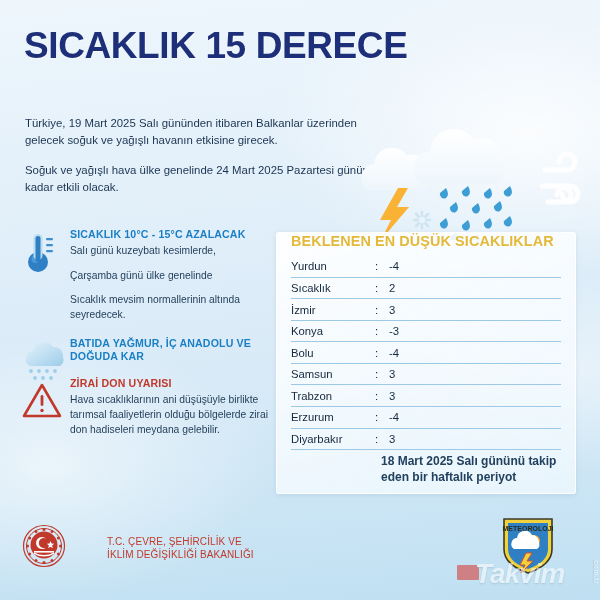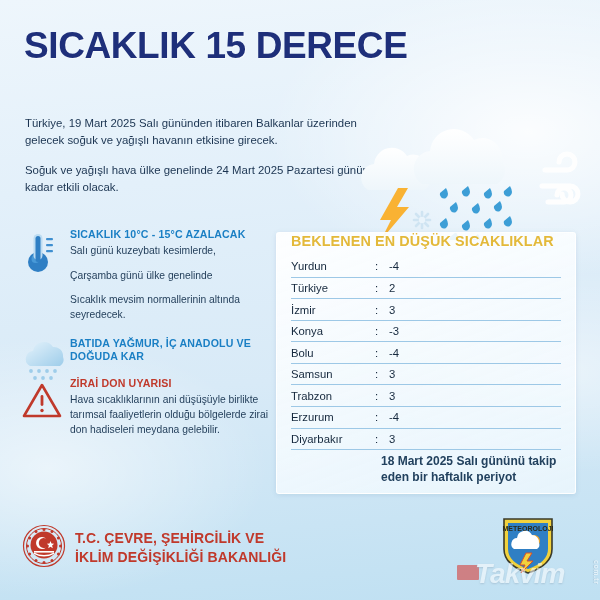--- a/index.html
+++ b/index.html
@@ -72,21 +72,21 @@
   td.val { text-align:left; width:26px; }
   td.pad { }
   .note {
     position:absolute; right:14px; bottom:8px; width:180px;
     text-align:left; font-size:12px; font-weight:bold;
     color:#22415e; line-height:1.35;
   }
   
   .ministry { position:absolute; left:22px; top:524px; display:flex; align-items:center; gap:9px; }
   .ministry-text {
-    color:#c0392b; font-weight:bold; font-size:14px; line-height:1.35; letter-spacing:.1px;
+    color:#c0392b; font-weight:normal; font-size:10px; line-height:1.35; letter-spacing:.1px;margin-left:32px;
   }
   .meteo { position:absolute; left:500px; top:515px; width:56px; height:60px; }
   
   .watermark {
     position:absolute; left:455px; top:556px; width:145px; height:40px;
     opacity:.55;
   }
   .wm-text {
     position:absolute; left:20px; top:2px;
     font-size:28px; font-weight:bold; font-style:italic;
@@ -236,21 +236,21 @@
     <div class="card-title">BEKLENEN EN DÜŞÜK SICAKLIKLAR</div>
     <table class="temps">
       <tbody>
         <tr>
           <td class="city">Yurdun</td>
           <td class="colon">:</td>
           <td class="val">-4</td>
           <td class="pad"></td>
         </tr>
         <tr>
-          <td class="city">Türkiye</td>
+          <td class="city">Sıcaklık</td>
           <td class="colon">:</td>
           <td class="val">2</td>
           <td class="pad"></td>
         </tr>
         <tr>
           <td class="city">İzmir</td>
           <td class="colon">:</td>
           <td class="val">3</td>
           <td class="pad"></td>
         </tr>

